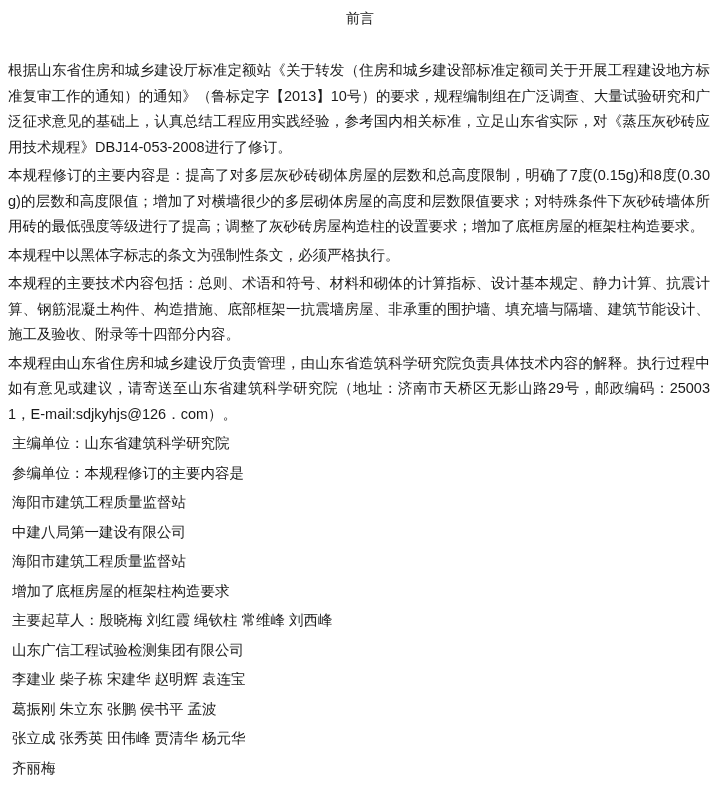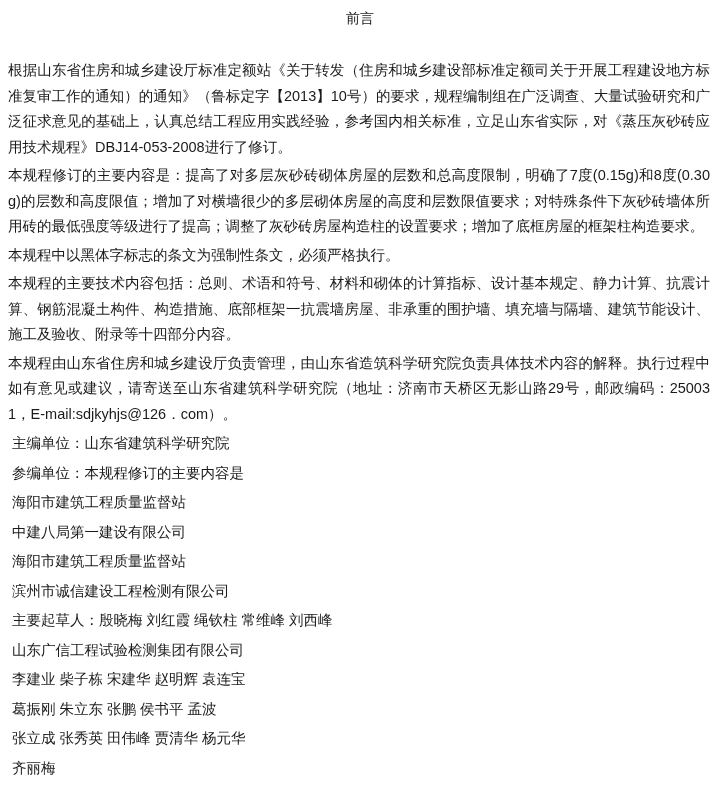--- a/index.html
+++ b/index.html
@@ -63,21 +63,21 @@
     <p class="para">本规程修订的主要内容是：提高了对多层灰砂砖砌体房屋的层数和总高度限制，明确了7度(0.15g)和8度(0.30g)的层数和高度限值；增加了对横墙很少的多层砌体房屋的高度和层数限值要求；对特殊条件下灰砂砖墙体所用砖的最低强度等级进行了提高；调整了灰砂砖房屋构造柱的设置要求；增加了底框房屋的框架柱构造要求。</p>
     <p class="para">本规程中以黑体字标志的条文为强制性条文，必须严格执行。</p>
     <p class="para">本规程的主要技术内容包括：总则、术语和符号、材料和砌体的计算指标、设计基本规定、静力计算、抗震计算、钢筋混凝土构件、构造措施、底部框架一抗震墙房屋、非承重的围护墙、填充墙与隔墙、建筑节能设计、施工及验收、附录等十四部分内容。</p>
     <p class="para">本规程由山东省住房和城乡建设厅负责管理，由山东省造筑科学研究院负责具体技术内容的解释。执行过程中如有意见或建议，请寄送至山东省建筑科学研究院（地址：济南市天桥区无影山路29号，邮政编码：250031，E-mail:sdjkyhjs@126．com）。</p>
 
     <p class="line">主编单位：山东省建筑科学研究院</p>
     <p class="line">参编单位：本规程修订的主要内容是</p>
     <p class="line">海阳市建筑工程质量监督站</p>
     <p class="line">中建八局第一建设有限公司</p>
     <p class="line">海阳市建筑工程质量监督站</p>
-    <p class="line">滨州市诚信建设工程检测有限公司</p>
+    <p class="line">增加了底框房屋的框架柱构造要求</p>
     <p class="line">主要起草人：殷晓梅 刘红霞 绳钦柱 常维峰 刘西峰</p>
     <p class="line">山东广信工程试验检测集团有限公司</p>
     <p class="line">李建业 柴子栋 宋建华 赵明辉 袁连宝</p>
     <p class="line">葛振刚 朱立东 张鹏 侯书平 孟波</p>
     <p class="line">张立成 张秀英 田伟峰 贾清华 杨元华</p>
     <p class="line">齐丽梅</p>
 
   </div>
 </div>
 

